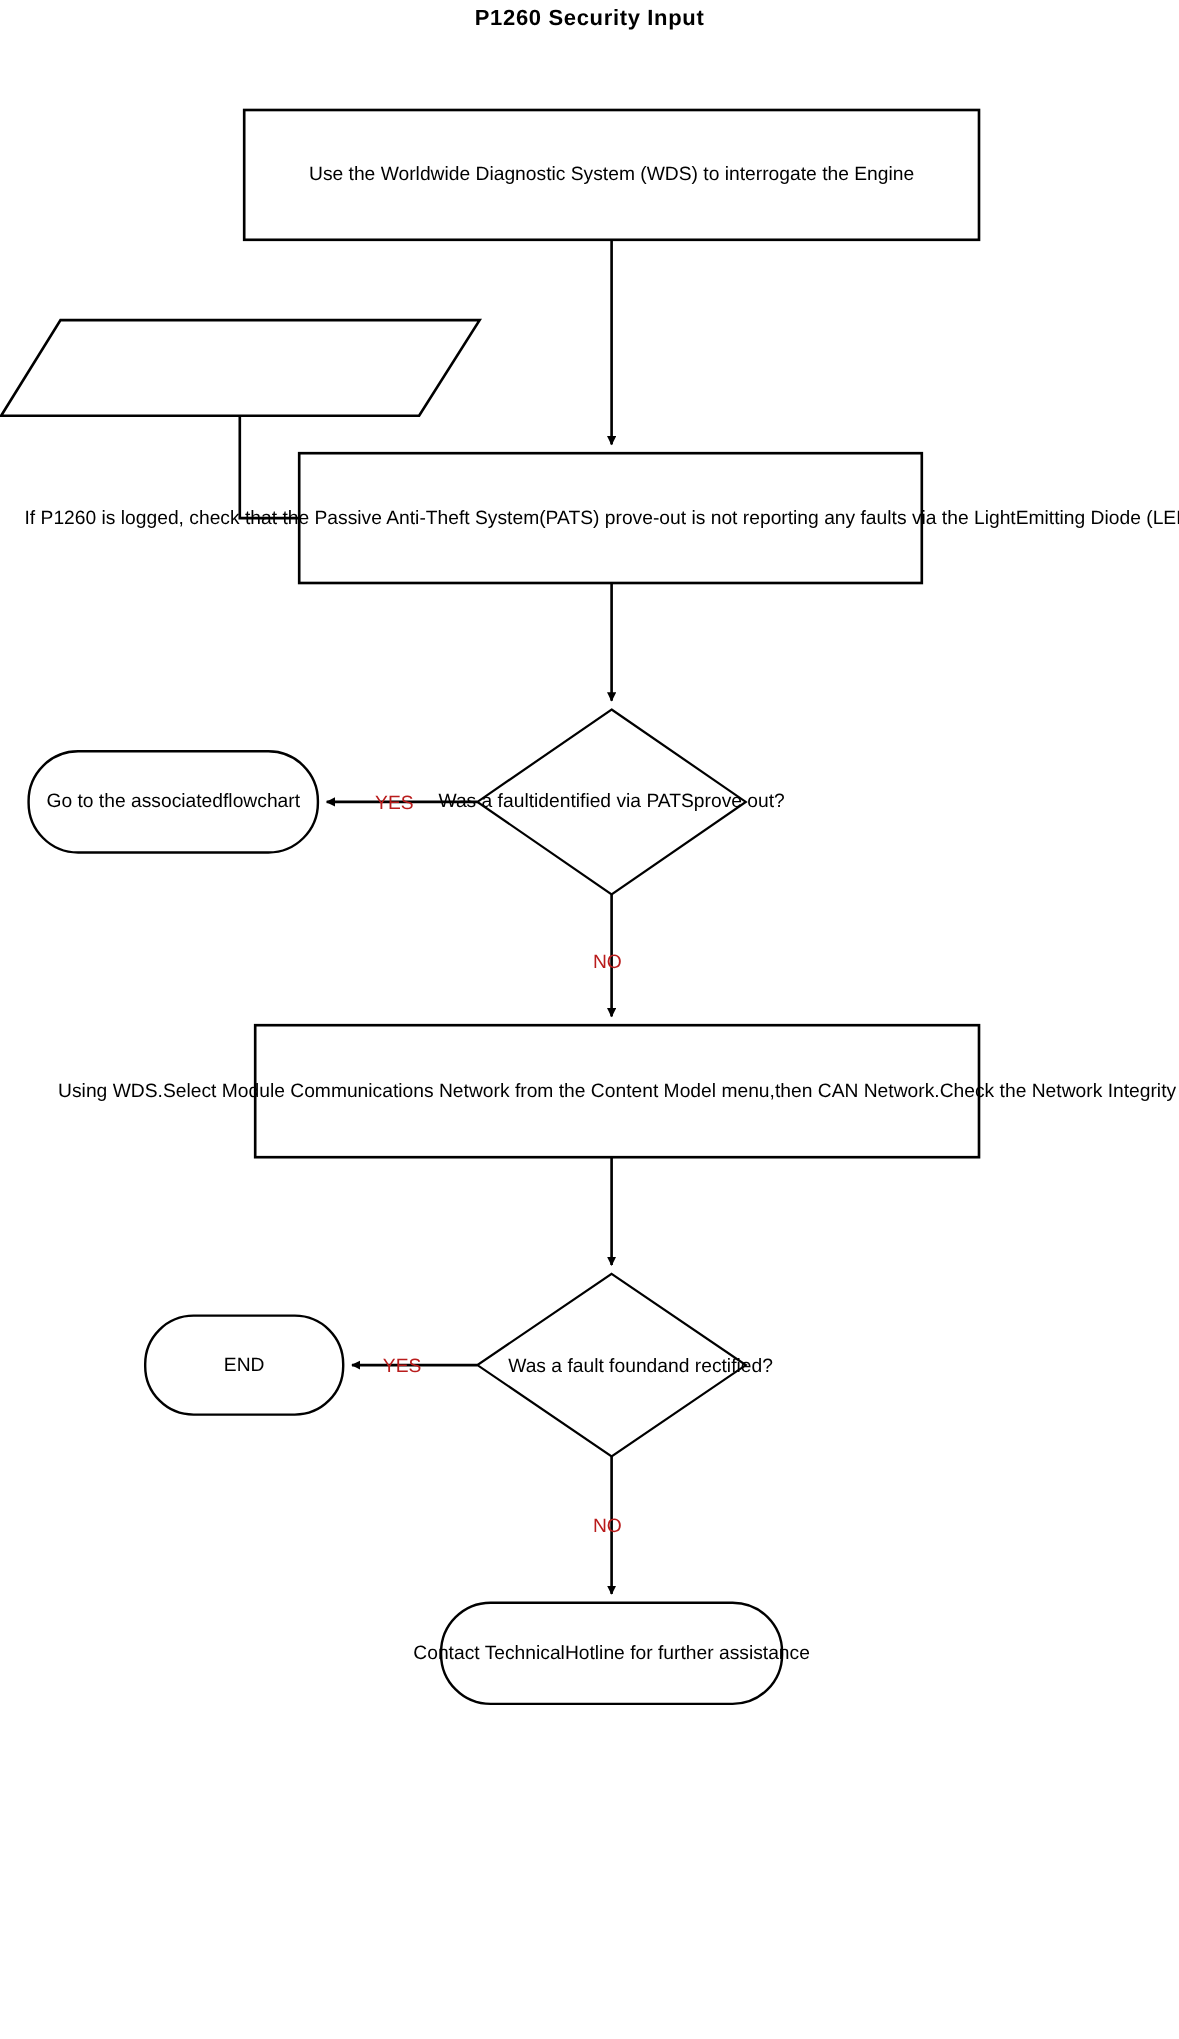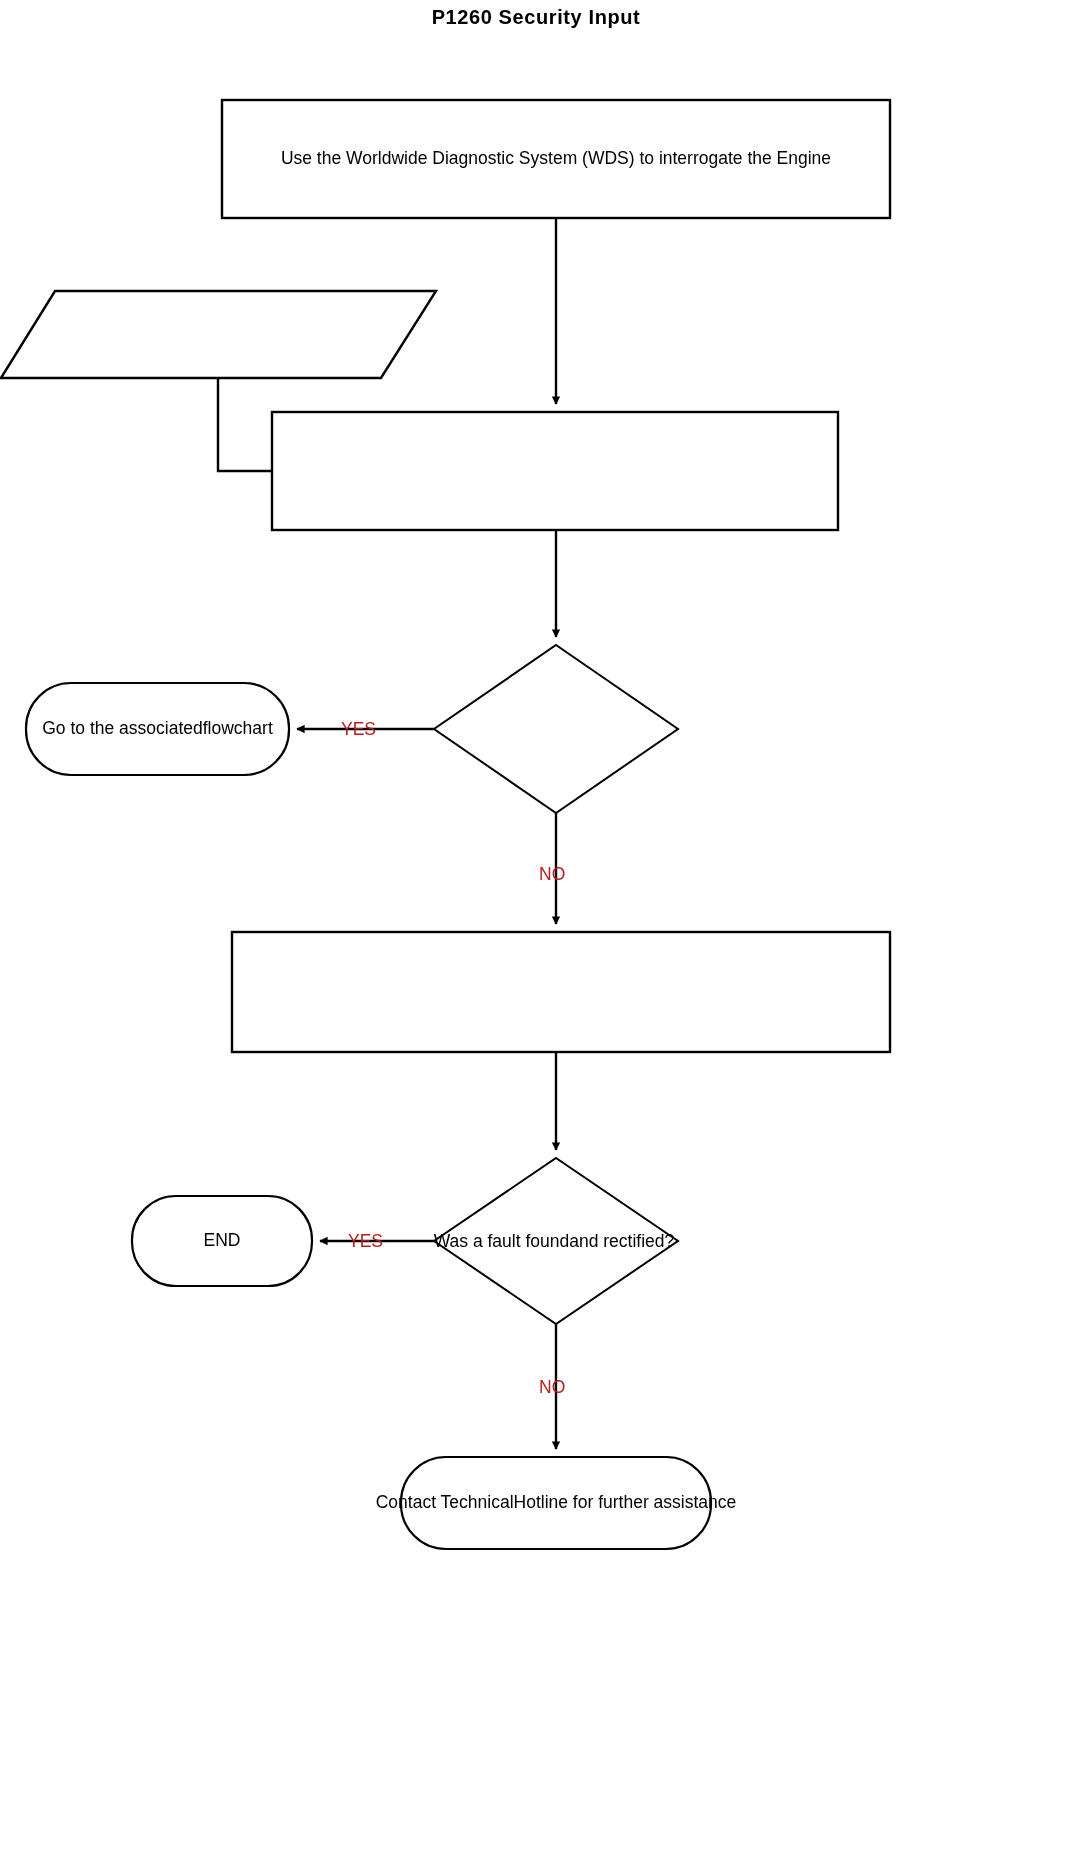--- a/index.html
+++ b/index.html
@@ -104,29 +104,45 @@
     <line x1="434" y1="1241" x2="320" y2="1241" stroke="#000000" stroke-width="2.4" marker-end="url(#arrowhead)"></line>
 
     <line x1="556" y1="1324" x2="556" y2="1449" stroke="#000000" stroke-width="2.4" marker-end="url(#arrowhead)"></line>
   </svg>
 
   <div class="shape-text" style="left:222px; top:100px; width:668px; height:118px;">
     <span>Use the Worldwide Diagnostic System (WDS) to interrogate the Engine</span>
   </div>
 
 
+  <div class="shape-text" style="left:272px; top:412px; width:566px; height:118px;">
+    <span>If P1260 is logged, check that the Passive Anti-Theft System</span>
+    <span>(PATS) prove-out is not reporting any faults via the Light</span>
+    <span>Emitting Diode (LED)</span>
+  </div>
 
+  <div class="shape-text" style="left:436px; top:668px; width:240px; height:122px;">
+    <span>Was a fault</span>
+    <span>identified via PATS</span>
+    <span>prove out?</span>
+  </div>
 
   <div class="shape-text" style="left:26px; top:683px; width:263px; height:92px;">
     <span>Go to the associated</span>
     <span>flowchart</span>
   </div>
 
+  <div class="shape-text" style="left:232px; top:932px; width:658px; height:120px;">
+    <span>Using WDS.</span>
+    <span>Select Module Communications Network from the Content Model menu,</span>
+    <span>then CAN Network.</span>
+    <span>Check the Network Integrity</span>
+  </div>
 
-  <div class="shape-text" style="left:440px; top:1198px; width:228px; height:88px;">
+  <div class="shape-text" style="left:462px; top:1198px; width:228px; height:88px;justify-content:space-between;">
     <span>Was a fault found</span>
     <span>and rectified?</span>
   </div>
 
   <div class="shape-text" style="left:132px; top:1196px; width:180px; height:90px;justify-content:center;">
     <span>END</span>
   </div>
 
   <div class="shape-text" style="left:401px; top:1457px; width:310px; height:92px;">
     <span>Contact Technical</span>

